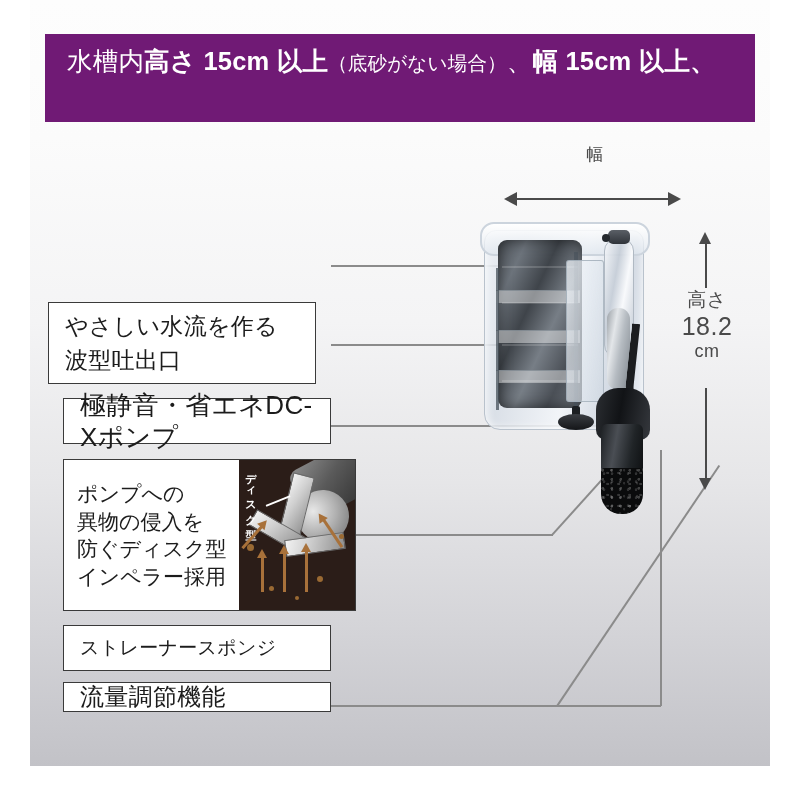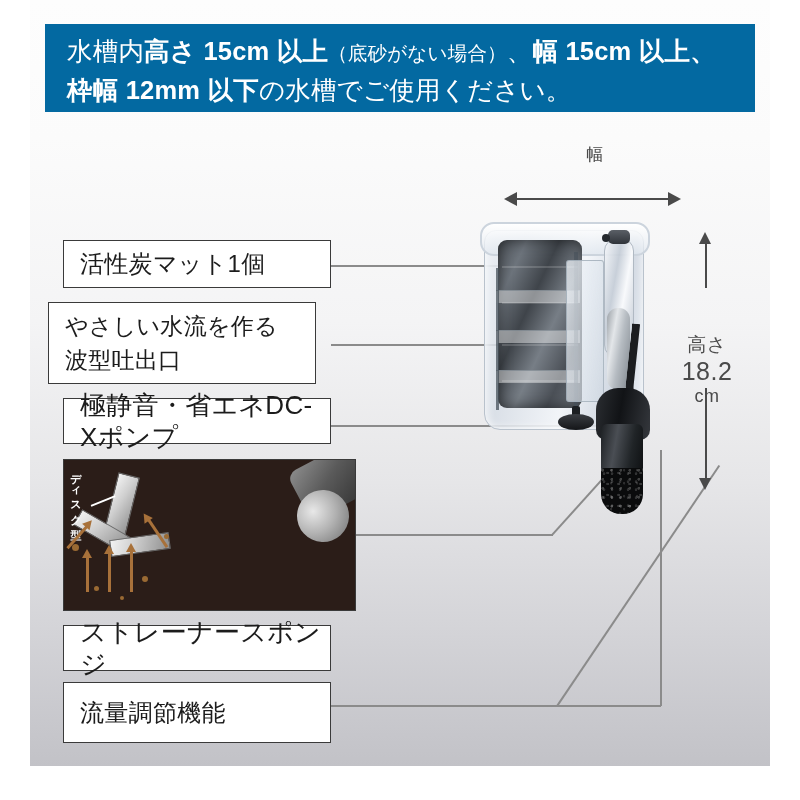--- a/index.html
+++ b/index.html
@@ -34,24 +34,24 @@
         #e6e6e8 63%,
         #d4d4d8 82%,
         #c6c6cb 96%,
         #c2c2c7 100%);
   }
 
   
   #banner {
     position: absolute;
     left: 45px;
-    top: 24px;
+    top: 34px;
     width: 710px;
     height: 88px;
-    background: #0369a1;
+    background: #701a75;
     box-sizing: border-box;
     padding: 9px 4px 0 22px;
     color: #ffffff;
   }
   .banner-line {
     font-size: 25.5px;
     line-height: 37px;
     white-space: nowrap;
     letter-spacing: 0.2px;
   }
@@ -76,25 +76,25 @@
     white-space: pre-line;
     letter-spacing: 0.3px;
   }
 
   #callout-1 { left: 63px; top: 240px;  width: 268px; height: 48px; }
   #callout-2 { left: 48px; top: 302px;  width: 268px; height: 82px; }
   #callout-3 { left: 63px; top: 398px;  width: 268px; height: 46px; }
   #callout-4 { left: 63px; top: 459px;  width: 293px; height: 152px;
                align-items: stretch; padding: 0; }
   #callout-5 { left: 63px; top: 625px;  width: 268px; height: 46px; }
-  #callout-6 { left: 63px; top: 682px;  width: 268px; height: 61px; }
+  #callout-6 { left: 63px; top: 682px;  width: 268px; height: 30px; }
 
   #callout-2 .ctext { font-size: 23px; line-height: 34px; }
   #callout-3 .ctext { font-size: 26px; }
-  #callout-5 .ctext { font-size: 26px; }
+  #callout-5 .ctext { font-size: 19px; }
 
   
   #callout-4 .c4-text {
     flex: 0 0 175px;
     display: flex;
     align-items: center;
     font-size: 21px;
     line-height: 27.5px;
     white-space: pre-line;
     padding-left: 13px;
@@ -398,21 +398,20 @@
     font-size: 25px;
     line-height: 28px;
     font-weight: normal;
   }
   #dim-width-label .dl-cm { font-size: 17px; }
 
   #dim-height-label {
     left: 672px;
     top: 288px;
     width: 70px;
-    margin-top: 45px;
   }
   #dim-height-label .dl-unit-line { font-size: 19px; line-height: 24px; }
   #dim-height-label .dl-value-line { font-size: 25px; line-height: 28px; }
   #dim-height-label .dl-cm { font-size: 18px; line-height: 22px; display: block; }
 
   .dim-line {
     position: absolute;
     background: #4a4a4a;
   }
   .dim-line.h { height: 1.8px; }
@@ -427,52 +426,50 @@
 <body>
 
 <div id="page">
 
   <div id="content-panel"></div>
 
   <div id="banner">
     <div class="banner-line">
       <span class="bn">水槽内</span><span class="bw">高さ 15cm 以上</span><span class="bn bsmall">（底砂がない場合）</span><span class="bn">、</span><span class="bw">幅 15cm 以上、</span>
     </div>
-    <div class="banner-line">
-      <span class="bw">枠幅 12mm 以下</span><span class="bn">の水槽でご使用ください。</span>
-    </div>
   </div>
 
   <div class="leader h" style="left:331px; top:265px; width:185px;"></div>
   <div class="leader h" style="left:331px; top:344px; width:200px;"></div>
   <div class="leader h" style="left:331px; top:425px; width:272px;"></div>
 
   <div class="leader h" style="left:331px; top:534px; width:222px;"></div>
   <div class="leader-diag" style="left:552px; top:534px; width:96px; transform: rotate(-48deg);"></div>
 
   <div class="leader h" style="left:331px; top:705px; width:227px;"></div>
   <div class="leader-diag" style="left:557px; top:705px; width:290px; transform: rotate(-56deg);"></div>
 
   <div class="leader v" style="left:660px; top:450px; height:256px;"></div>
   <div class="leader h" style="left:331px; top:705px; width:330px;"></div>
 
-  <div class="callout" id="callout-1">
-    <span class="ctext">活性炭マット1個</span>
-  </div>
 
   <div class="callout" id="callout-2">
     <span class="ctext">やさしい水流を作る
 波型吐出口</span>
   </div>
 
   <div class="callout" id="callout-3">
     <span class="ctext">極静音・省エネDC-Xポンプ</span>
   </div>
 
   <div class="callout" id="callout-4">
+    <div class="c4-text">ポンプへの
+異物の侵入を
+防ぐディスク型
+インペラー採用</div>
     <div class="c4-figure">
       <div class="imp-motor"></div>
       <div class="imp-hub"></div>
       <div class="imp-blade b1"></div>
       <div class="imp-blade b2"></div>
       <div class="imp-blade b3"></div>
       <div class="imp-pointer"></div>
       <div class="imp-label">ディスク型</div>
       <div class="imp-arrow" style="left:22px; top:96px; height:36px;"></div>
       <div class="imp-arrow" style="left:44px; top:92px; height:40px;"></div>

